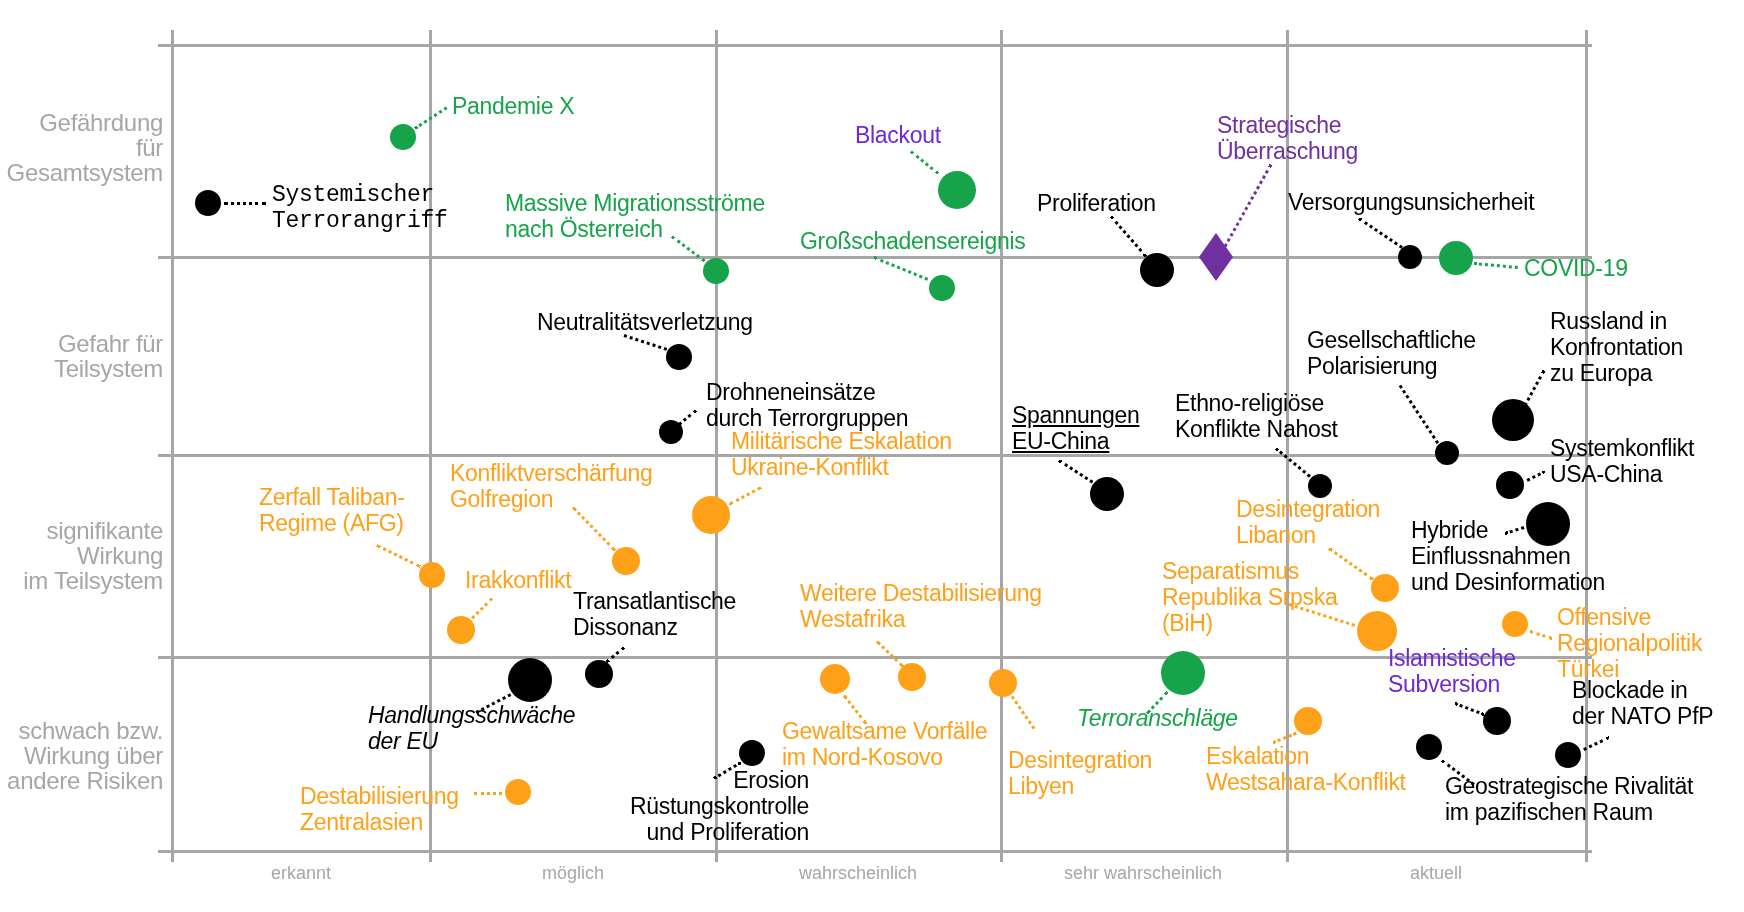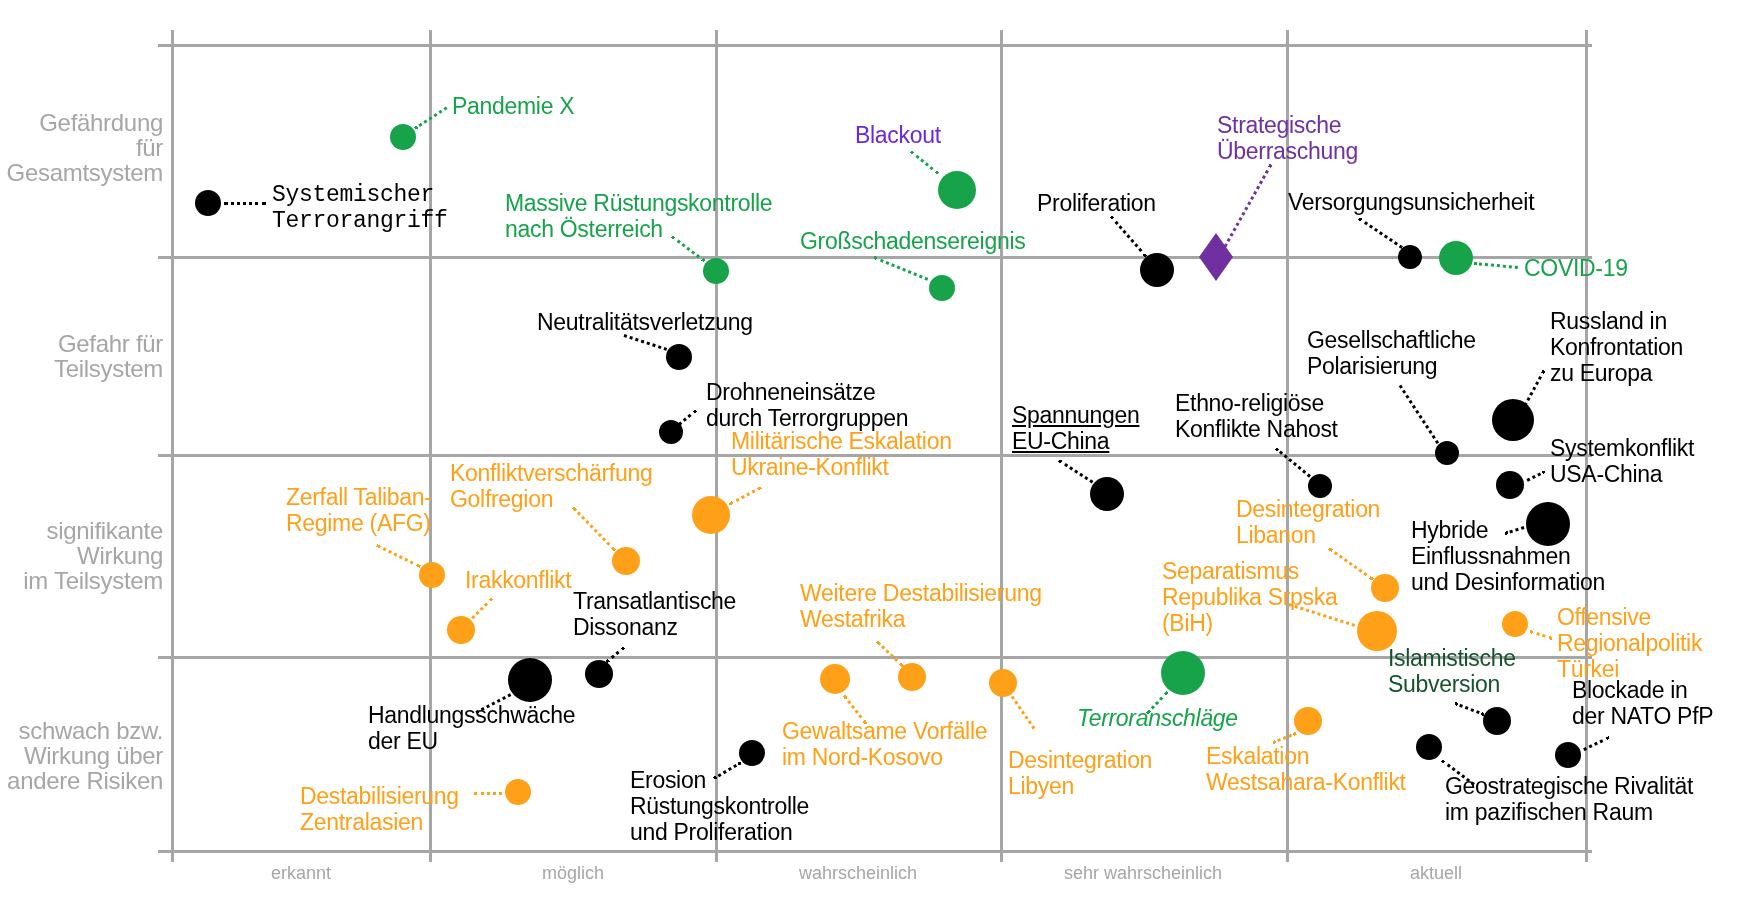--- a/index.html
+++ b/index.html
@@ -53,21 +53,21 @@
   <div id="plot">
       <div class="connector" style="left: 224px; top: 202px; width: 42px; border-top-color: rgb(0, 0, 0); transform: rotate(0deg);"></div>
       <div class="dot" style="left: 195px; top: 190px; width: 26px; height: 26px; background: rgb(0, 0, 0);"></div>
       <div class="pt-label" style="left: 272px; top: 182px; color: rgb(0, 0, 0); font-family: Liberation Mono, monospace;">Systemischer
 Terrorangriff</div>
       <div class="connector" style="left: 415px; top: 127px; width: 38.2753px; border-top-color: rgb(23, 163, 74); transform: rotate(-33.2749deg);"></div>
       <div class="dot" style="left: 390px; top: 124px; width: 26px; height: 26px; background: rgb(23, 163, 74);"></div>
       <div class="pt-label" style="left: 452px; top: 93px; color: rgb(23, 163, 74);">Pandemie X</div>
       <div class="connector" style="left: 672px; top: 235px; width: 41.4005px; border-top-color: rgb(23, 163, 74); transform: rotate(37.1467deg);"></div>
       <div class="dot" style="left: 703px; top: 258px; width: 26px; height: 26px; background: rgb(23, 163, 74);"></div>
-      <div class="pt-label" style="left: 505px; top: 190px; color: rgb(23, 163, 74);">Massive Rüstungskontrolle
+      <div class="pt-label" style="left: 505px; top: 190px; color: rgb(23, 163, 74);">Massive Migrationsströme
 nach Österreich</div>
       <div class="connector" style="left: 911px; top: 150px; width: 34.8281px; border-top-color: rgb(23, 163, 74); transform: rotate(39.1737deg);"></div>
       <div class="dot" style="left: 938px; top: 171px; width: 38px; height: 38px; background: rgb(23, 163, 74);"></div>
       <div class="pt-label" style="left: 815px; top: 122px; color: #6d28d9; margin-left: 40px;">Blackout</div>
       <div class="connector" style="left: 874px; top: 256px; width: 58.3095px; border-top-color: rgb(23, 163, 74); transform: rotate(22.1663deg);"></div>
       <div class="dot" style="left: 929px; top: 275px; width: 26px; height: 26px; background: rgb(23, 163, 74);"></div>
       <div class="pt-label" style="left: 800px; top: 228px; color: rgb(23, 163, 74);">Großschadensereignis</div>
       <div class="connector" style="left: 1111px; top: 215px; width: 53.1507px; border-top-color: rgb(0, 0, 0); transform: rotate(48.8141deg);"></div>
       <div class="dot" style="left: 1140px; top: 253px; width: 34px; height: 34px; background: rgb(0, 0, 0);"></div>
       <div class="pt-label" style="left: 1037px; top: 190px; color: rgb(0, 0, 0);">Proliferation</div>
@@ -112,32 +112,32 @@
       <div class="connector" style="left: 761px; top: 486px; width: 36.2353px; border-top-color: rgb(255, 160, 25); transform: rotate(152.021deg);"></div>
       <div class="dot" style="left: 692px; top: 496px; width: 38px; height: 38px; background: rgb(255, 160, 25);"></div>
       <div class="pt-label" style="left: 731px; top: 428px; color: rgb(255, 160, 25);">Militärische Eskalation
 Ukraine-Konflikt</div>
       <div class="connector" style="left: 573px; top: 506px; width: 60.1082px; border-top-color: rgb(255, 160, 25); transform: rotate(45.674deg);"></div>
       <div class="dot" style="left: 612px; top: 547px; width: 28px; height: 28px; background: rgb(255, 160, 25);"></div>
       <div class="pt-label" style="left: 450px; top: 460px; color: rgb(255, 160, 25);">Konfliktverschärfung
 Golfregion</div>
       <div class="connector" style="left: 377px; top: 544px; width: 47.8539px; border-top-color: rgb(255, 160, 25); transform: rotate(26.0296deg);"></div>
       <div class="dot" style="left: 419px; top: 562px; width: 26px; height: 26px; background: rgb(255, 160, 25);"></div>
-      <div class="pt-label" style="left: 286px; top: 484px; color: rgb(255, 160, 25);">Zerfall Taliban-
+      <div class="pt-label" style="left: 259px; top: 484px; color: rgb(255, 160, 25);">Zerfall Taliban-
 Regime (AFG)</div>
       <div class="connector" style="left: 492px; top: 597px; width: 28.2843px; border-top-color: rgb(255, 160, 25); transform: rotate(135deg);"></div>
       <div class="dot" style="left: 447px; top: 616px; width: 28px; height: 28px; background: rgb(255, 160, 25);"></div>
       <div class="pt-label" style="left: 465px; top: 567px; color: rgb(255, 160, 25);">Irakkonflikt</div>
       <div class="connector" style="left: 624px; top: 646px; width: 23.4307px; border-top-color: rgb(0, 0, 0); transform: rotate(140.194deg);"></div>
       <div class="dot" style="left: 585px; top: 660px; width: 28px; height: 28px; background: rgb(0, 0, 0);"></div>
       <div class="pt-label" style="left: 573px; top: 588px; color: rgb(0, 0, 0);">Transatlantische
 Dissonanz</div>
       <div class="connector" style="left: 476px; top: 711px; width: 39.3573px; border-top-color: rgb(0, 0, 0); transform: rotate(-27.2161deg);"></div>
       <div class="dot" style="left: 508px; top: 658px; width: 44px; height: 44px; background: rgb(0, 0, 0);"></div>
-      <div class="pt-label" style="left: 368px; top: 702px; color: rgb(0, 0, 0);">Handlungsschwäche
+      <div class="pt-label" style="left: 368px; top: 702px; color: rgb(0, 0, 0); font-style: italic;">Handlungsschwäche
 der EU</div>
       <div class="connector" style="left: 1329px; top: 547px; width: 53.8238px; border-top-color: rgb(255, 160, 25); transform: rotate(35.1664deg);"></div>
       <div class="dot" style="left: 1371px; top: 574px; width: 28px; height: 28px; background: rgb(255, 160, 25);"></div>
       <div class="pt-label" style="left: 1236px; top: 496px; color: rgb(255, 160, 25);">Desintegration
 Libanon</div>
       <div class="connector" style="left: 1289px; top: 603px; width: 69.2604px; border-top-color: rgb(255, 160, 25); transform: rotate(17.6501deg);"></div>
       <div class="dot" style="left: 1357px; top: 611px; width: 40px; height: 40px; background: rgb(255, 160, 25);"></div>
       <div class="pt-label" style="left: 1162px; top: 558px; color: rgb(255, 160, 25);">Separatismus
 Republika Srpska
 (BiH)</div>
@@ -161,34 +161,34 @@
 im Nord-Kosovo</div>
       <div class="connector" style="left: 1012px; top: 695px; width: 38.833px; border-top-color: rgb(255, 160, 25); transform: rotate(55.4915deg);"></div>
       <div class="dot" style="left: 989px; top: 669px; width: 28px; height: 28px; background: rgb(255, 160, 25);"></div>
       <div class="pt-label" style="left: 1008px; top: 747px; color: rgb(255, 160, 25);">Desintegration
 Libyen</div>
       <div class="connector" style="left: 1147px; top: 712px; width: 30.4138px; border-top-color: rgb(23, 163, 74); transform: rotate(-46.3322deg);"></div>
       <div class="dot" style="left: 1161px; top: 651px; width: 44px; height: 44px; background: rgb(23, 163, 74);"></div>
       <div class="pt-label" style="left: 1077px; top: 705px; color: rgb(23, 163, 74); font-style: italic;">Terroranschläge</div>
       <div class="connector" style="left: 714px; top: 777px; width: 31.3847px; border-top-color: rgb(0, 0, 0); transform: rotate(-30.6507deg);"></div>
       <div class="dot" style="left: 739px; top: 740px; width: 26px; height: 26px; background: rgb(0, 0, 0);"></div>
-      <div class="pt-label" style="left: 630px; top: 767px; color: rgb(0, 0, 0);">Erosion
+      <div class="pt-label" style="left: 630px; top: 767px; color: rgb(0, 0, 0); text-align: right;">Erosion
 Rüstungskontrolle
 und Proliferation</div>
       <div class="connector" style="left: 474px; top: 792px; width: 28px; border-top-color: rgb(255, 160, 25); transform: rotate(0deg);"></div>
       <div class="dot" style="left: 505px; top: 779px; width: 26px; height: 26px; background: rgb(255, 160, 25);"></div>
       <div class="pt-label" style="left: 300px; top: 783px; color: rgb(255, 160, 25);">Destabilisierung
 Zentralasien</div>
       <div class="connector" style="left: 1273px; top: 741px; width: 24.6982px; border-top-color: rgb(255, 160, 25); transform: rotate(-21.3706deg);"></div>
       <div class="dot" style="left: 1294px; top: 707px; width: 28px; height: 28px; background: rgb(255, 160, 25);"></div>
       <div class="pt-label" style="left: 1206px; top: 743px; color: rgb(255, 160, 25);">Eskalation
 Westsahara-Konflikt</div>
       <div class="connector" style="left: 1455px; top: 702px; width: 31.0161px; border-top-color: rgb(0, 0, 0); transform: rotate(20.7723deg);"></div>
       <div class="dot" style="left: 1483px; top: 707px; width: 28px; height: 28px; background: rgb(0, 0, 0);"></div>
-      <div class="pt-label" style="left: 1388px; top: 645px; color: #14532d;">Islamistische
+      <div class="pt-label" style="left: 1388px; top: 645px; color: #6d28d9;">Islamistische
 Subversion</div>
       <div class="connector" style="left: 1442px; top: 759px; width: 40px; border-top-color: rgb(0, 0, 0); transform: rotate(36.8699deg);"></div>
       <div class="dot" style="left: 1416px; top: 734px; width: 26px; height: 26px; background: rgb(0, 0, 0);"></div>
       <div class="pt-label" style="left: 1445px; top: 773px; color: rgb(0, 0, 0);">Geostrategische Rivalität
 im pazifischen Raum</div>
       <div class="connector" style="left: 1609px; top: 736px; width: 27.7308px; border-top-color: rgb(0, 0, 0); transform: rotate(154.359deg);"></div>
       <div class="dot" style="left: 1555px; top: 742px; width: 26px; height: 26px; background: rgb(0, 0, 0);"></div>
       <div class="pt-label" style="left: 1572px; top: 677px; color: rgb(0, 0, 0);">Blockade in
 der NATO PfP</div>
     </div>

